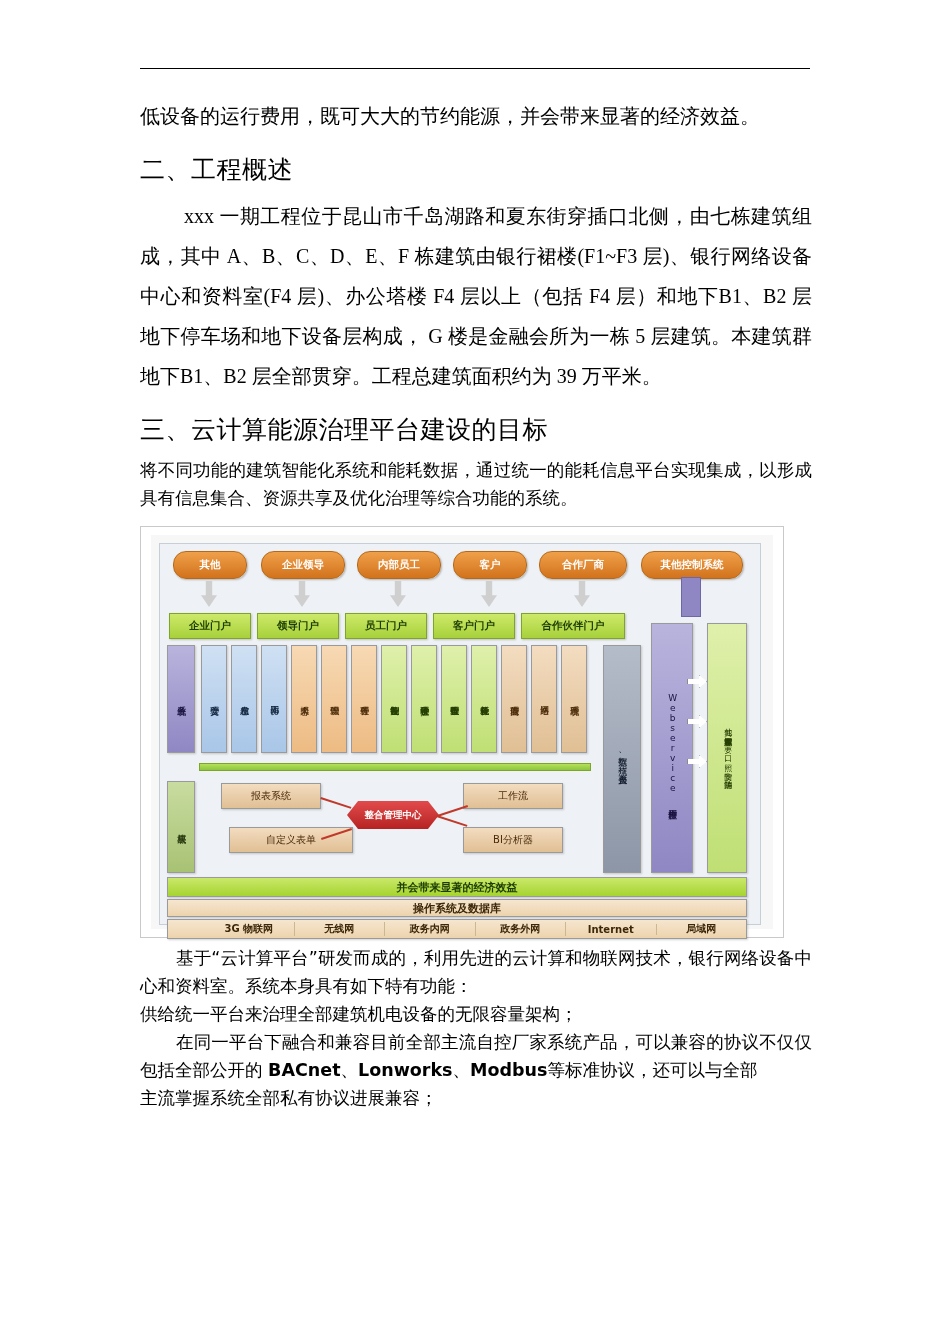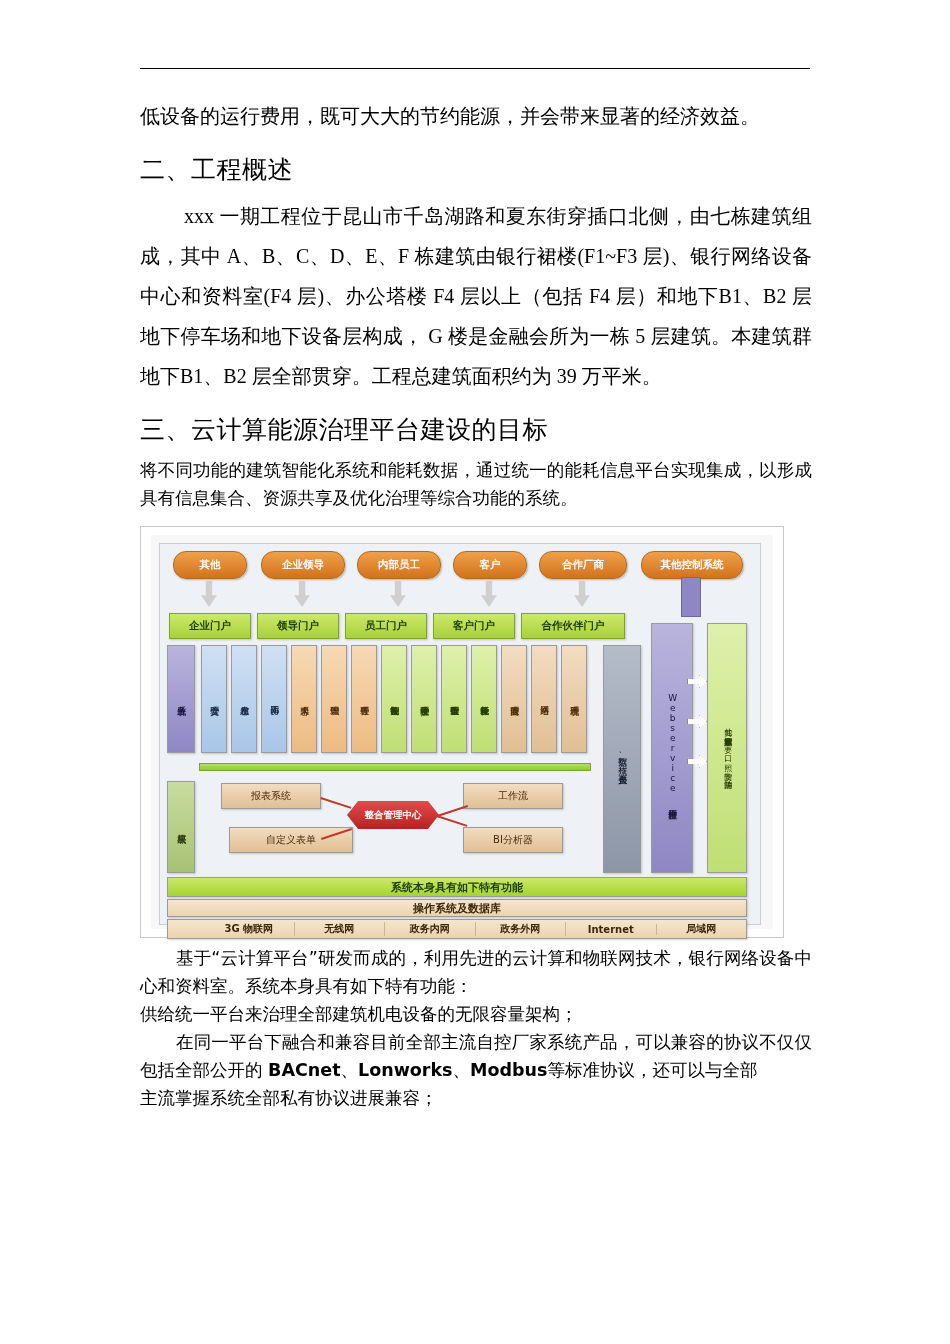--- a/index.html
+++ b/index.html
@@ -306,21 +306,21 @@
         <div class="hbox c-brown" style="left:312px; top:248px; width:100px; height:26px;">工作流</div>
         <div class="hbox c-brown" style="left:312px; top:292px; width:100px; height:26px;">BI分析器</div>
 
         <div class="center-hex" style="left:196px; top:266px; width:92px; height:28px;">整合管理中心</div>
 
         <div class="conn" style="left:170px; top:262px; width:32px; transform:rotate(18deg);"></div>
         <div class="conn" style="left:170px; top:303px; width:32px; transform:rotate(-18deg);"></div>
         <div class="conn" style="left:286px; top:280px; width:32px; transform:rotate(-18deg);"></div>
         <div class="conn" style="left:286px; top:280px; width:32px; transform:rotate(18deg);"></div>
 
-        <div class="band" style="left:16px; top:342px; width:580px; height:20px; background:linear-gradient(#c9e86a,#a6d42f); color:#1d3d00;">系统本身具有如下特有功能</div>
+        <div class="band" style="left:16px; top:342px; width:580px; height:20px; background:linear-gradient(#c9e86a,#a6d42f); color:#1d3d00;">并会带来显著的经济效益</div>
         <div class="band" style="left:16px; top:364px; width:580px; height:18px; background:linear-gradient(#f6e6cf,#ecd3ad); color:#3c2708;">操作系统及数据库</div>
 
         <div class="band-row" style="left:16px; top:384px; width:580px; height:20px;">
           <span>3G 物联网</span>
           <span>无线网</span>
           <span>政务内网</span>
           <span>政务外网</span>
           <span>Internet</span>
           <span>局域网</span>
         </div>

